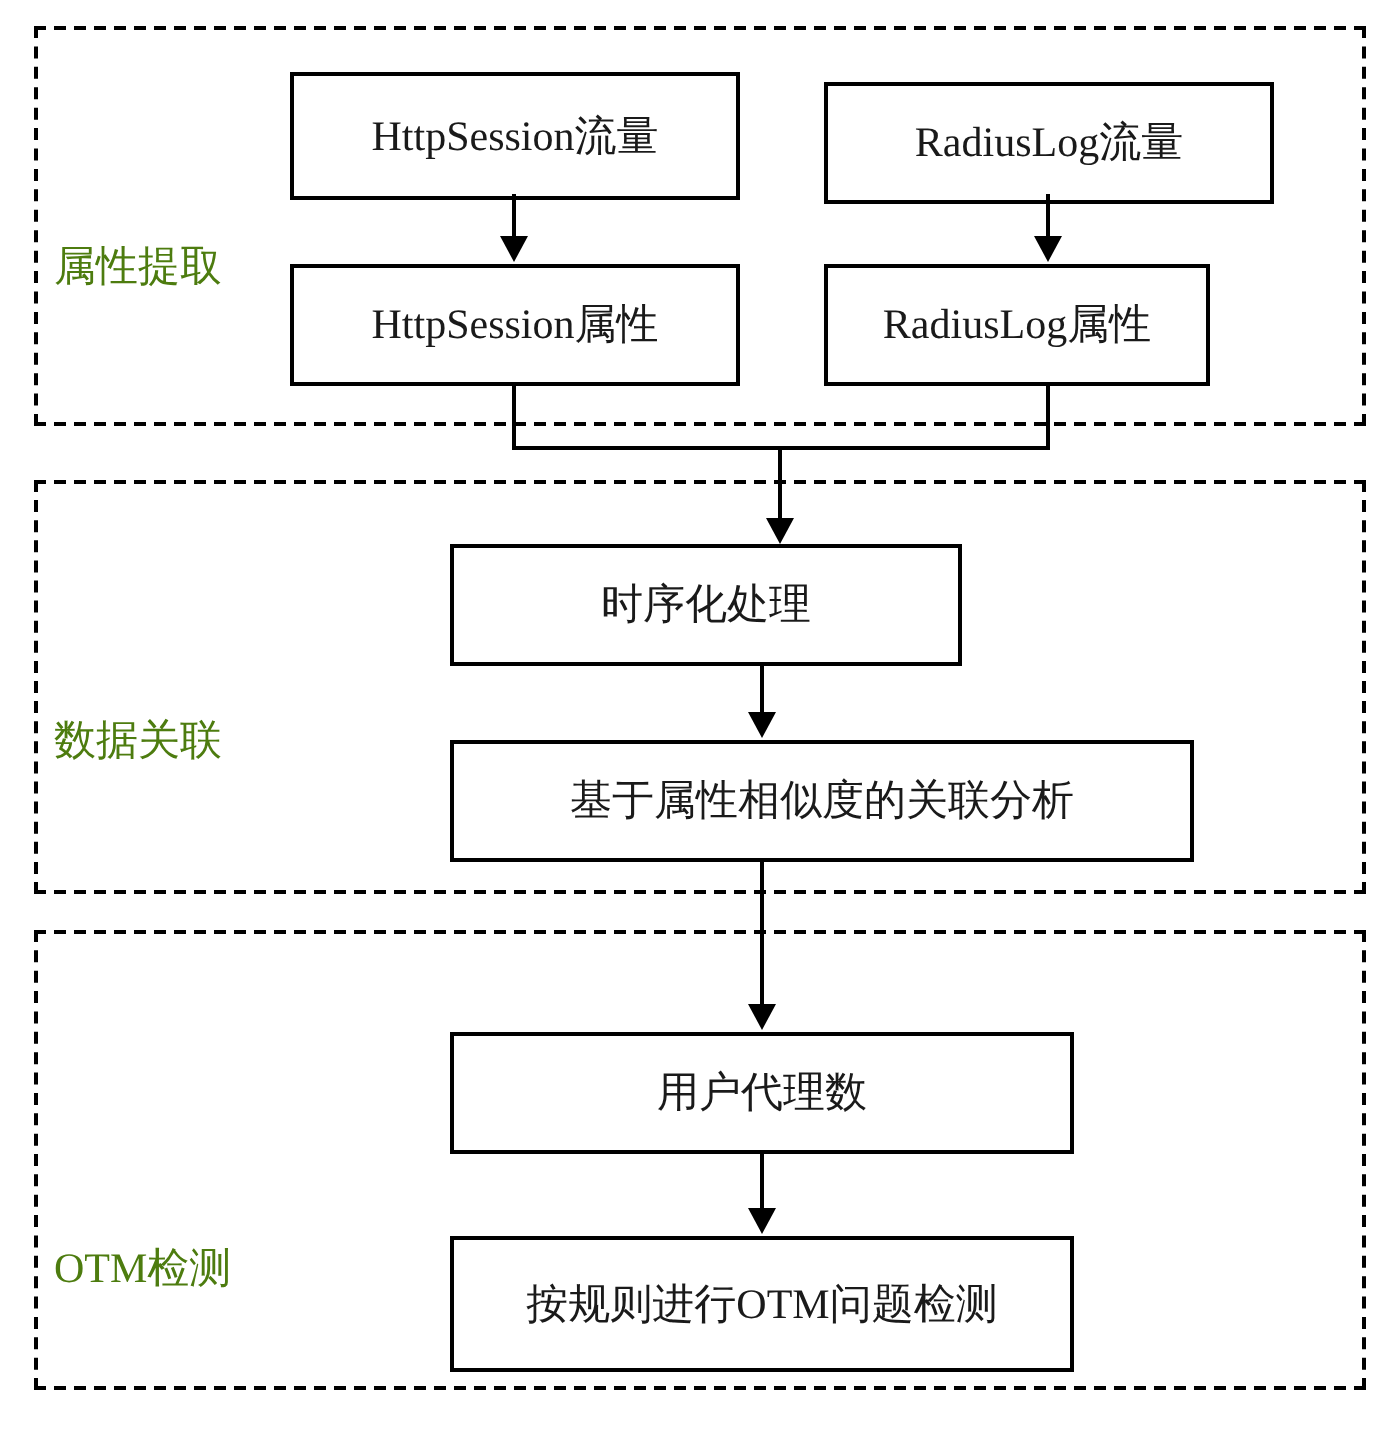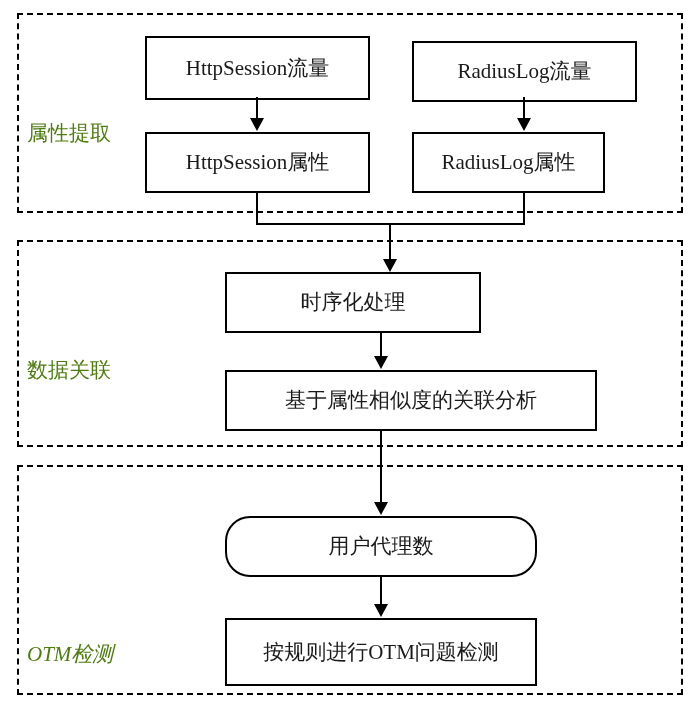--- a/index.html
+++ b/index.html
@@ -105,22 +105,22 @@
 
   <div class="node" style="left:225px; top:370px; width:372px; height:61px;">基于属性相似度的关联分析</div>
 
   <div class="vline" style="left:380px; top:333px; height:24px;"></div>
   <div class="arrowhead" style="left:374px; top:356px;"></div>
 
   <div class="vline" style="left:380px; top:431px; height:72px;"></div>
   <div class="arrowhead" style="left:374px; top:502px;"></div>
 
   <div class="stage" style="left:17px; top:465px; width:666px; height:230px;"></div>
-  <div class="stage-label" style="left:27px; top:624px;font-style:italic;">OTM检测</div>
+  <div class="stage-label" style="left:27px; top:604px;">OTM检测</div>
 
-  <div class="node" style="left:225px; top:516px; width:312px; height:61px;border-radius:25px;">用户代理数</div>
+  <div class="node" style="left:225px; top:516px; width:312px; height:61px;">用户代理数</div>
 
   <div class="node" style="left:225px; top:618px; width:312px; height:68px;">按规则进行OTM问题检测</div>
 
   <div class="vline" style="left:380px; top:577px; height:28px;"></div>
   <div class="arrowhead" style="left:374px; top:604px;"></div>
 
 </div>
 
 </body></html>

